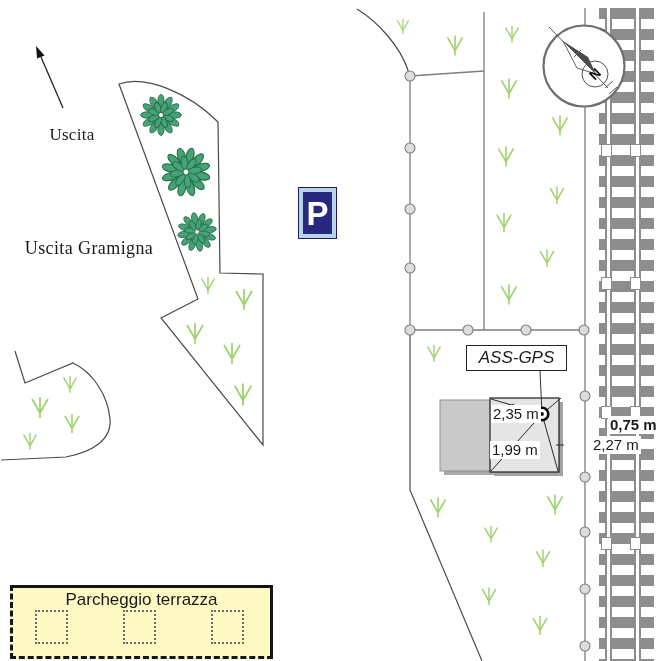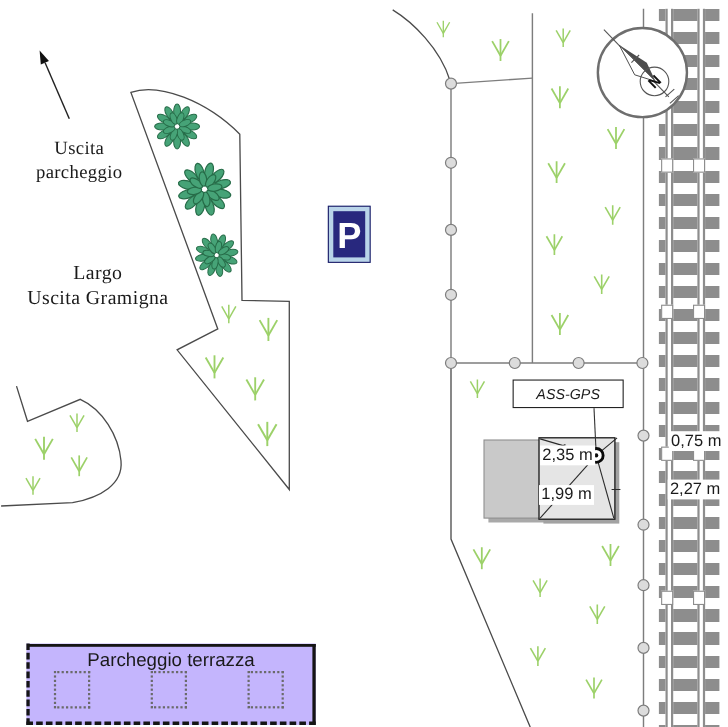--- a/index.html
+++ b/index.html
@@ -13,30 +13,30 @@
   .rail{position:absolute;top:0;bottom:0;width:3px;background:#fff;
         border-left:2px solid #8d8d8d;border-right:2px solid #8d8d8d;}
   .rail.r1{left:6px;} .rail.r2{left:35px;}
   .joint{position:absolute;width:11px;height:13px;background:#fff;
          border:1.5px solid #8d8d8d;box-sizing:border-box;}
   
   .maplabel{position:absolute;text-align:center;line-height:22px;font-size:17px;letter-spacing:.3px;font-family:Liberation Serif, serif;}
   .largo{font-size:18px;letter-spacing:.4px;}
   .station-box{position:absolute;left:466px;top:345px;width:99px;height:24px;
     border:1.4px solid #222;background:#fff;display:flex;align-items:center;justify-content:center;
-    font-style:italic;font-size:13px;}
+    font-style:italic;font-size:17px;}
   .meas{position:absolute;background:#fff;font-size:15px;padding:0 2px;line-height:18px;margin-left:45px;}
   
   .psign{position:absolute;left:298px;top:187px;width:39px;height:52px;box-sizing:border-box;
     border:1px solid #1b1b66;background:#b9d4e9;padding:4px;}
   .psign-inner{width:100%;height:100%;background:#28287e;display:flex;align-items:center;
     justify-content:center;color:#fff;font-weight:bold;font-size:33px;line-height:1;}
   
-  .terrace{position:absolute;left:24px;top:585px;width:263px;height:74px;box-sizing:border-box;
-    border:3.5px solid #151515;border-left-style:dashed;border-bottom-style:dashed;background:#c4b5fd;}
+  .terrace{position:absolute;left:10px;top:585px;width:263px;height:74px;box-sizing:border-box;
+    border:3.5px solid #151515;border-left-style:dashed;border-bottom-style:dashed;background:#fef9c3;}
   .terrace-title{position:absolute;left:0;right:0;top:2px;text-align:center;font-size:17px;}
   .stall{position:absolute;top:22px;width:33px;height:34px;border:2px dotted #6a6a6a;box-sizing:border-box;}
   .stall.s1{left:22px;} .stall.s2{left:110px;} .stall.s3{left:198px;}
 </style>
 </head>
 <body>
 
 <div class="canvas">
 
   <div class="railway">
@@ -181,40 +181,38 @@
       <circle cx="595" cy="74" r="13" fill="none" stroke="#555" stroke-width="1"></circle>
       <line x1="574" y1="57" x2="581" y2="50" stroke="#555" stroke-width="1"></line>
       <line x1="605" y1="88" x2="613" y2="81" stroke="#555" stroke-width="1"></line>
       <line x1="609" y1="94" x2="617" y2="87" stroke="#555" stroke-width="1"></line>
       <text x="595" y="79" transform="rotate(-44 595 74)" font-size="14" font-weight="bold" text-anchor="middle" fill="#111" font-family="Liberation Sans, sans-serif">N</text>
     </g>
   </svg>
 
   <div class="maplabel abs" style="left:11px;top:124px;width:122px;">
     <div>Uscita</div>
-    <div>parcheggio</div>
   </div>
 
   <div class="maplabel largo abs" style="left:6px;top:237px;width:166px;">
-    <div>Largo</div>
     <div>Uscita Gramigna</div>
   </div>
 
   <div class="psign">
     <div class="psign-inner">P</div>
   </div>
 
   <div class="station-box">
     <span>ASS-GPS</span>
   </div>
 
   <div class="meas" style="left:446px;top:405px;">2,35 m</div>
   <div class="meas" style="left:445px;top:441px;">1,99 m</div>
-  <div class="meas" style="left:563px;top:392px;">0,75 m</div>
-  <div class="meas" style="left:562px;top:436px;">2,27 m</div>
+  <div class="meas" style="left:563px;top:416px;font-weight:bold;">0,75 m</div>
+  <div class="meas" style="left:546px;top:436px;">2,27 m</div>
 
   <div class="terrace">
     <div class="terrace-title">Parcheggio terrazza</div>
     <div class="stall s1"></div>
     <div class="stall s2"></div>
     <div class="stall s3"></div>
   </div>
 
 </div>
 

